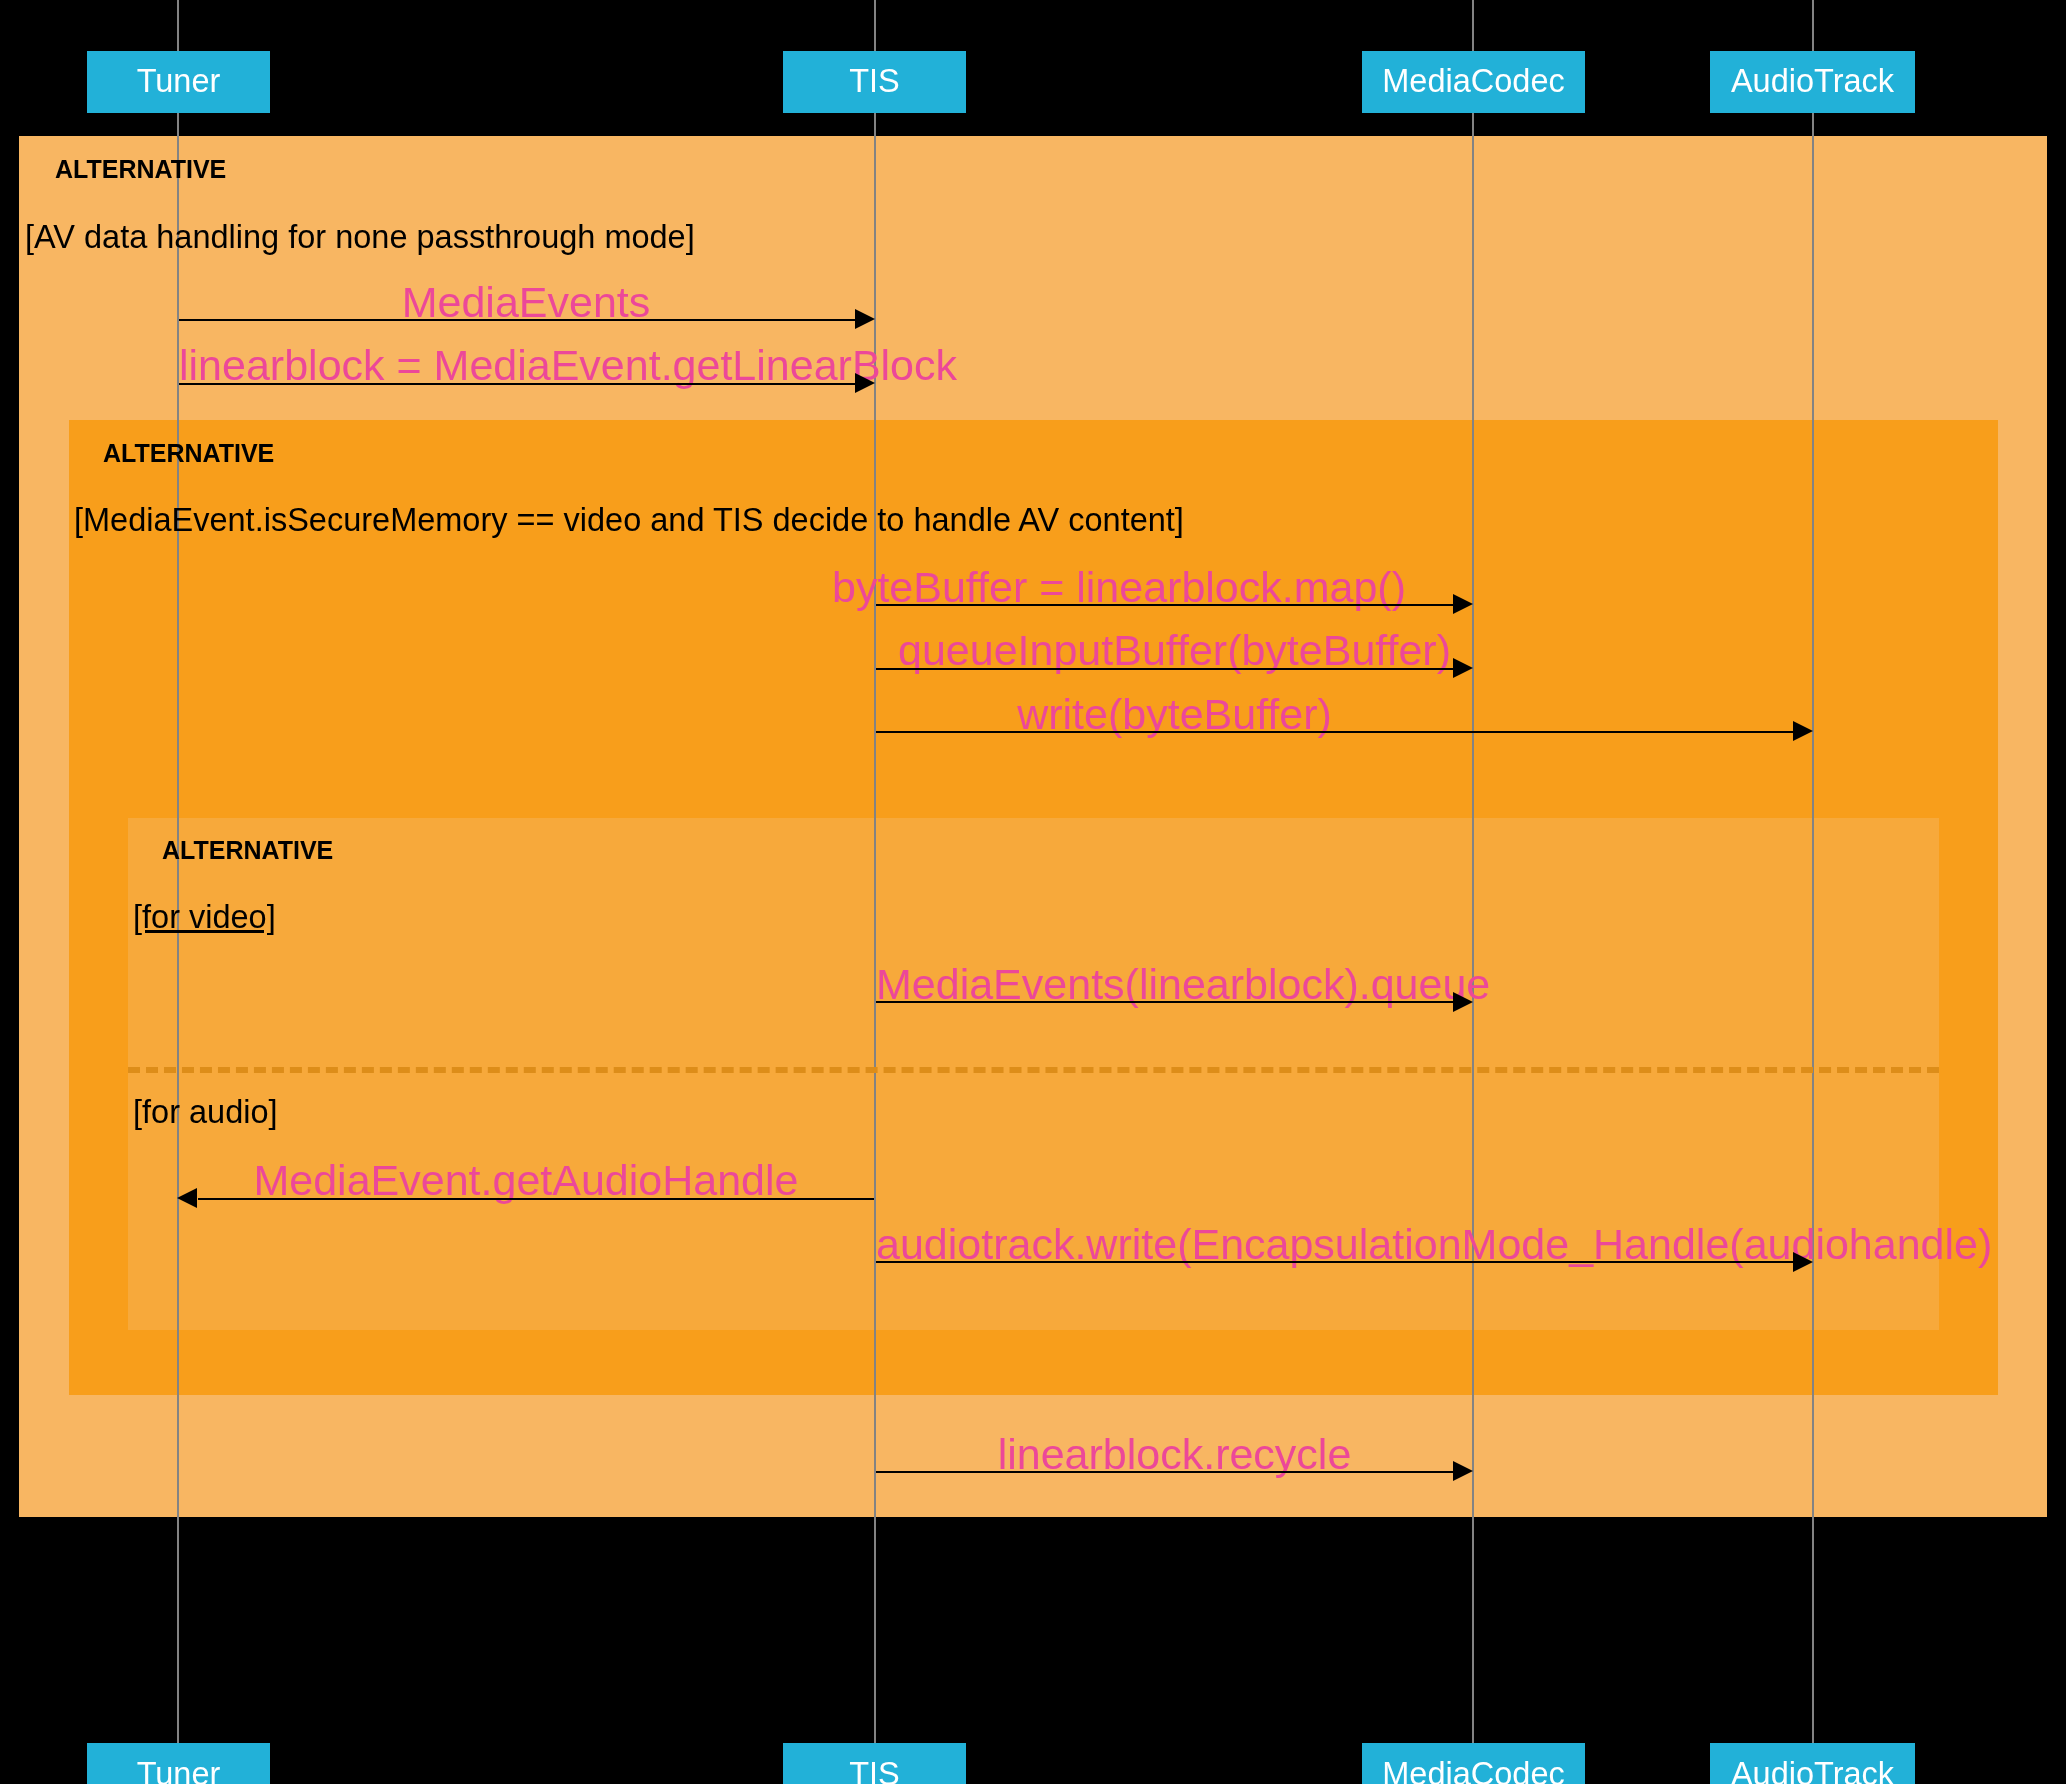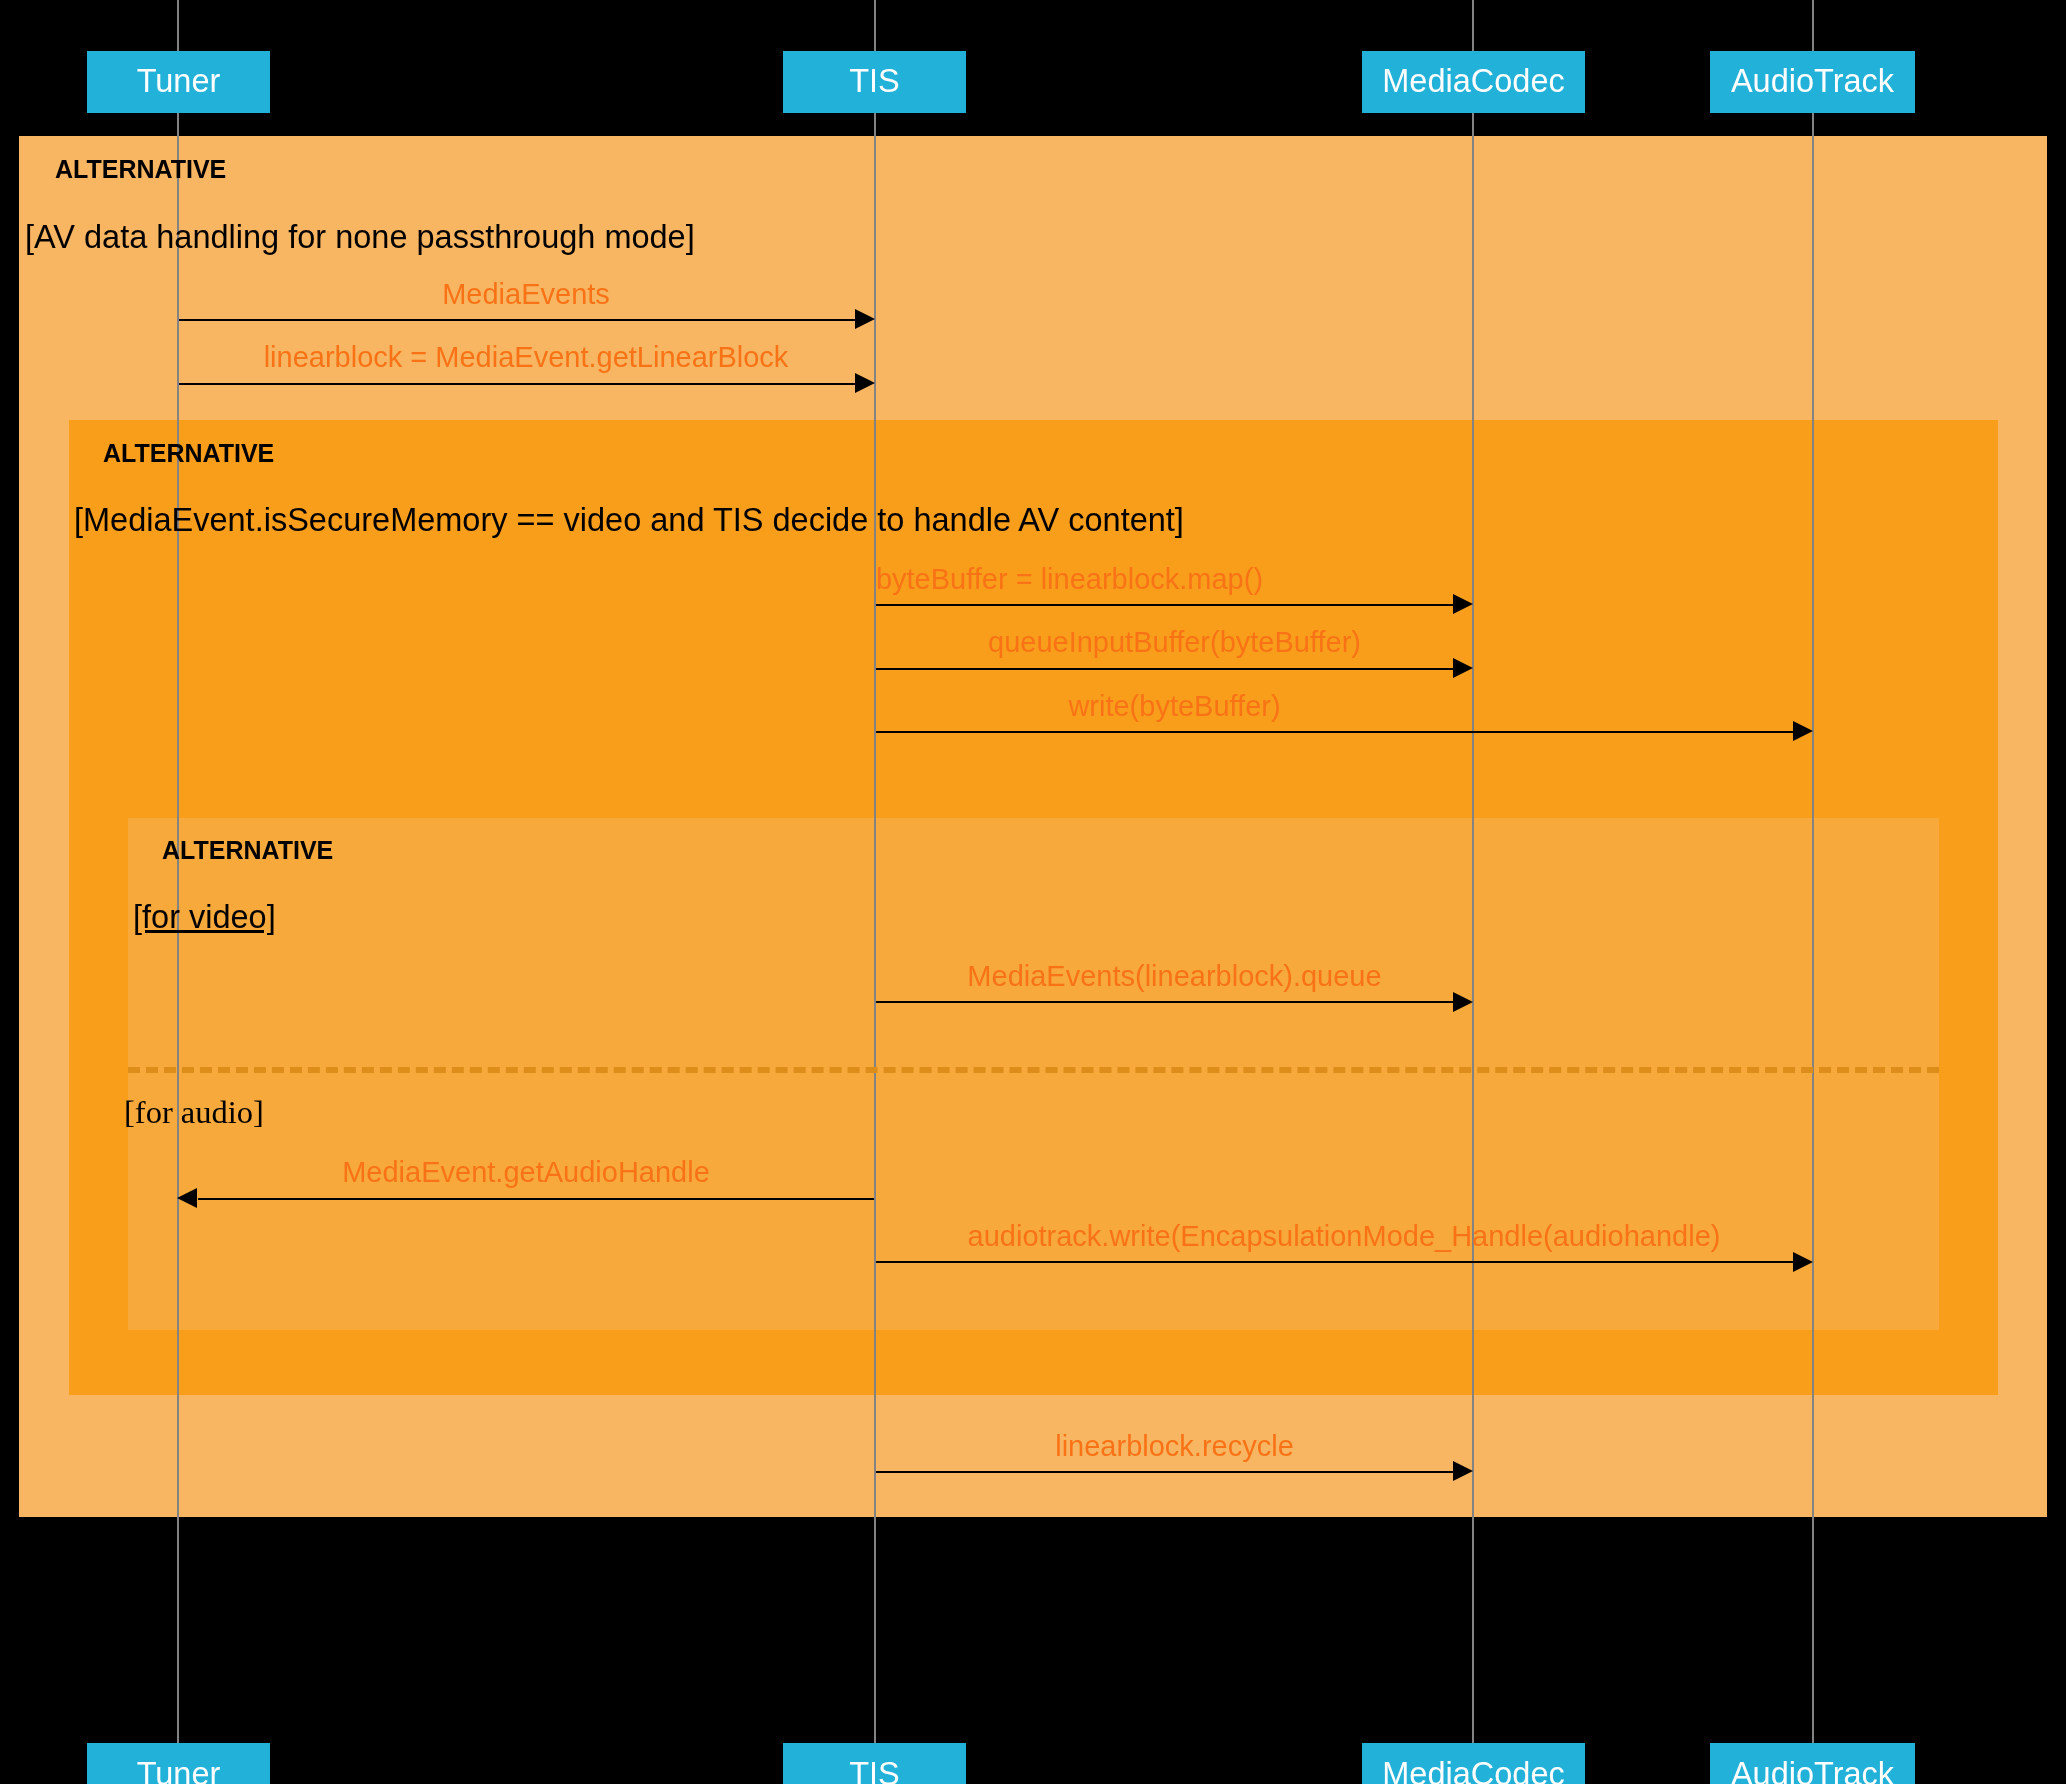--- a/index.html
+++ b/index.html
@@ -61,22 +61,22 @@
   }
   .arrow-head-left {
     position: absolute;
     width: 0; height: 0;
     border-top: 10.3px solid transparent;
     border-bottom: 10.3px solid transparent;
     border-right: 20.7px solid #000;
   }
   .msg-label {
     position: absolute;
-    color: #f97316;
-    font-size: 29px;
+    color: #ec4899;
+    font-size: 43px;
     text-align: center;
     white-space: nowrap;
   }
   .divider-dash {
     position: absolute;
     height: 0;
     border-top: 6.6px dashed #dd8d19;
   }
 </style>
 </head>
@@ -101,21 +101,21 @@
 <div class="alt-label" style="left:55px; top:155px;">ALTERNATIVE</div>
 <div class="alt-condition" style="left:25px; top:219px;">[AV data handling for none passthrough mode]</div>
 
 <div class="alt-label" style="left:103px; top:439px;">ALTERNATIVE</div>
 <div class="alt-condition" style="left:74px; top:502px;">[MediaEvent.isSecureMemory == video and TIS decide to handle AV content]</div>
 
 <div class="alt-label" style="left:162px; top:836px;">ALTERNATIVE</div>
 <div class="alt-condition" style="left:133px; top:899px;text-decoration:underline;">[for video]</div>
 
 <div class="divider-dash" style="left:128px; top:1067px; width:1811px;"></div>
-<div class="alt-condition" style="left:124px; top:1094px;font-family:Liberation Serif, serif;">[for audio]</div>
+<div class="alt-condition" style="left:133px; top:1094px;">[for audio]</div>
 
 <div class="msg-label" style="left:179px; top:278px; width:694px;">MediaEvents</div>
 <div class="arrow-line" style="left:179px; top:319px; width:676px;"></div>
 <div class="arrow-head-right" style="left:855px; top:309px;"></div>
 
 <div class="msg-label" style="left:179px; top:341px; width:694px;">linearblock = MediaEvent.getLinearBlock</div>
 <div class="arrow-line" style="left:179px; top:383px; width:676px;"></div>
 <div class="arrow-head-right" style="left:855px; top:373px;"></div>
 
 <div class="msg-label" style="left:832px; top:563px; width:475px;">byteBuffer = linearblock.map()</div>

